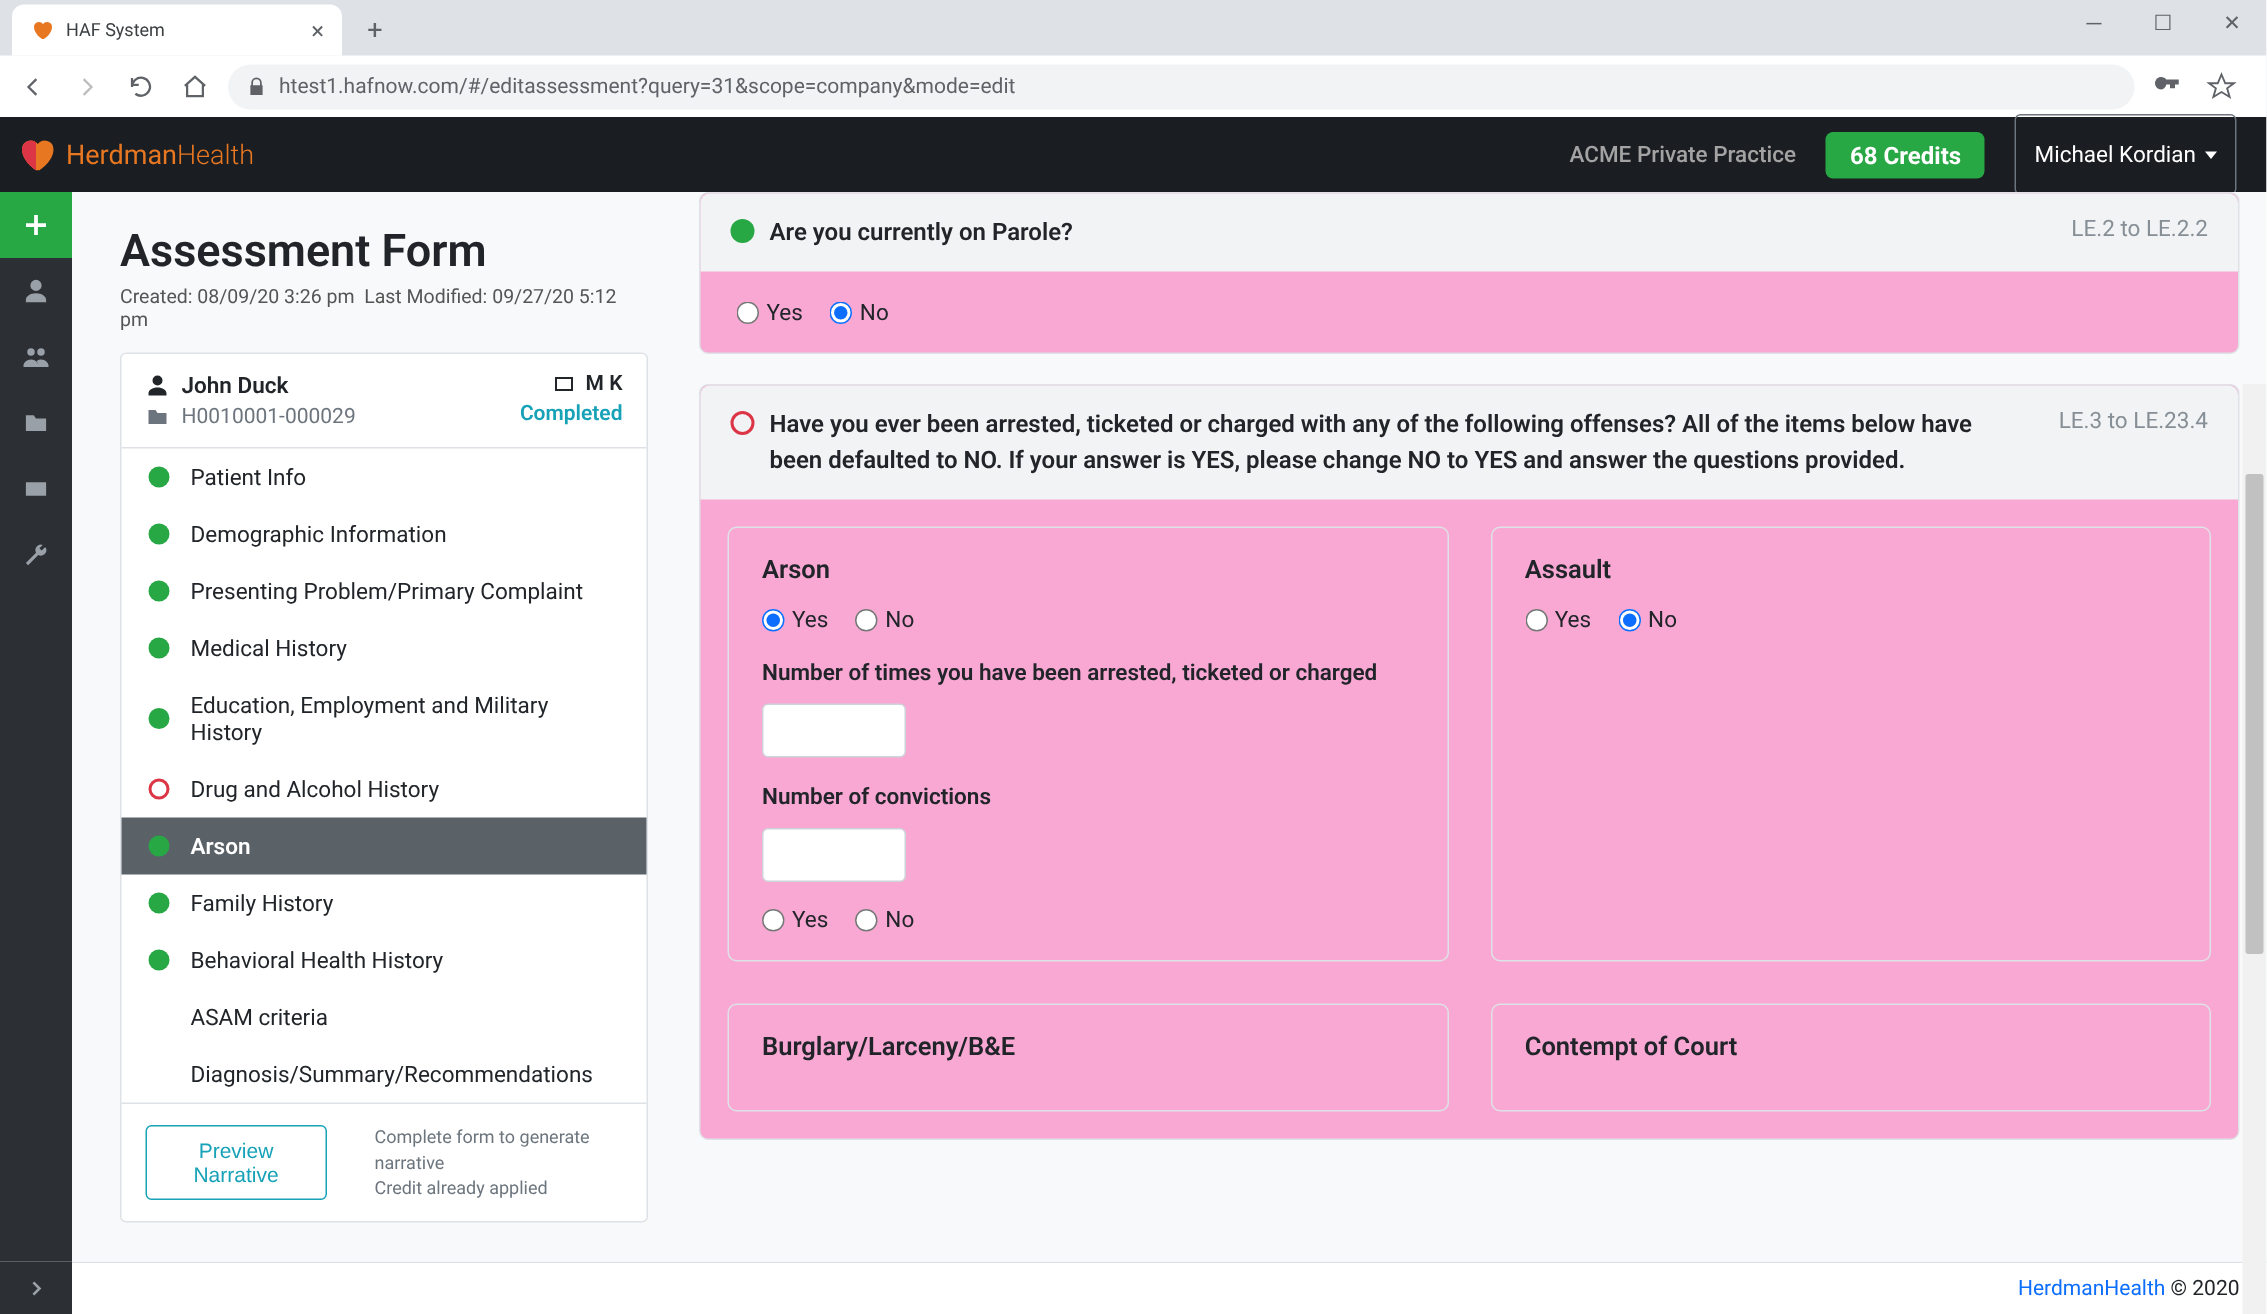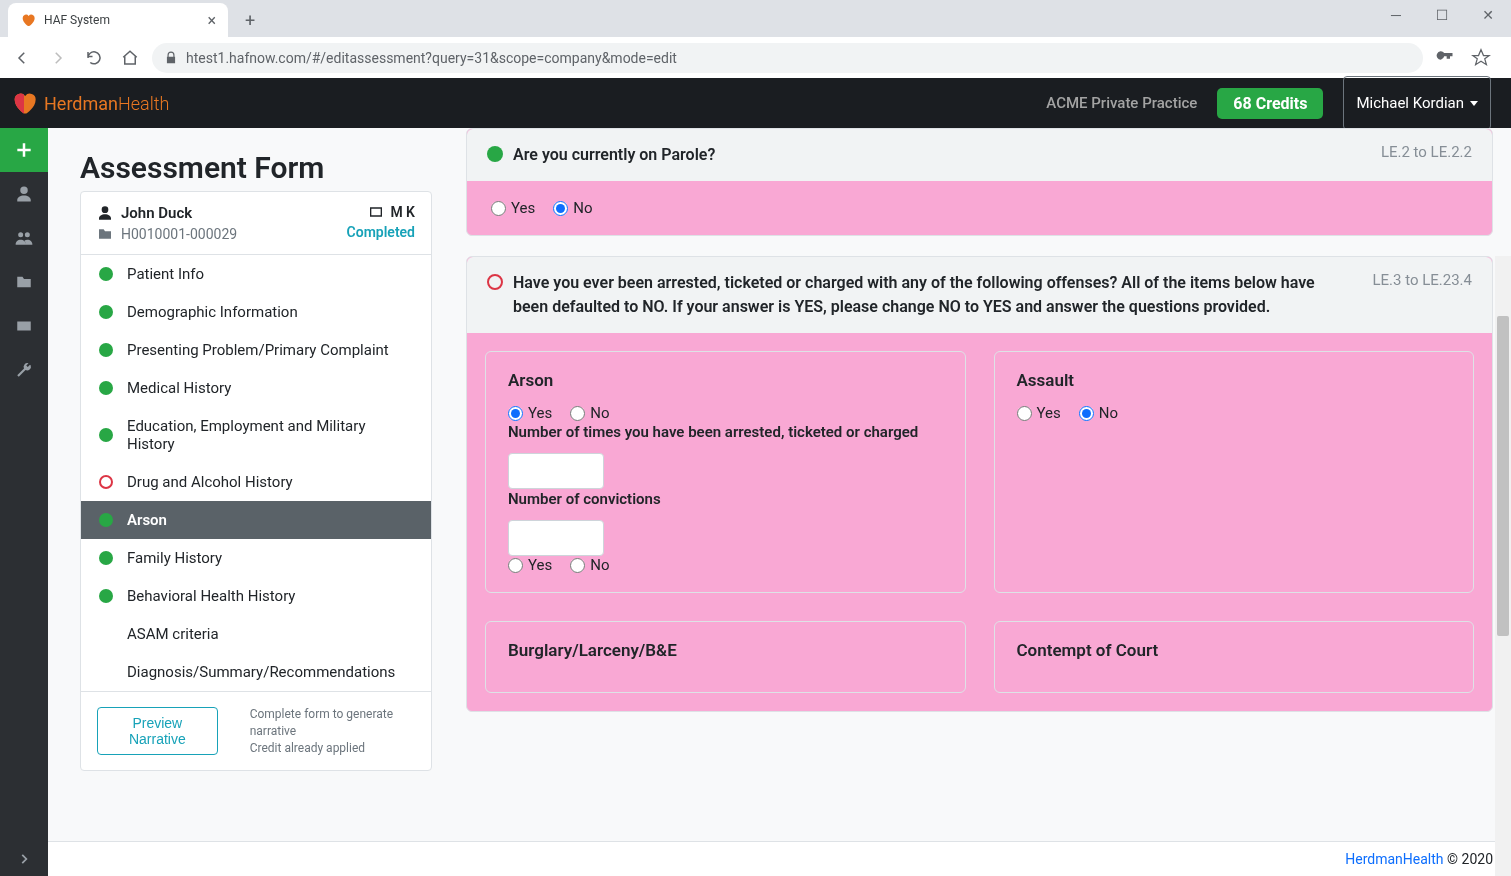--- a/index.html
+++ b/index.html
@@ -55,40 +55,40 @@
 .completed { color: #17a2b8; font-weight: 600; font-size: 14px; }
 
 .section-list { display: flex; flex-direction: column; }
 .section-item { display: flex; align-items: center; gap: 14px; padding: 10px 18px; cursor: pointer; font-size: 15px; }
 .section-item.active { background: #5a6268; color: #fff; font-weight: 600; }
 .status-dot { width: 14px; height: 14px; border-radius: 50%; flex-shrink: 0; }
 .dot-green { background: #28a745; }
 .dot-red-ring { border: 2px solid #dc3545; background: transparent; width: 14px; height: 14px; }
 .dot-none { background: transparent; }
 
-.narrative-box { border-top: 1px solid #dee2e6; padding: 14px 16px; display: flex; align-items: center; gap: 32px; }
+.narrative-box { border-top: 1px solid #dee2e6; padding: 14px 16px; display: flex; gap: 32px; }
 .preview-btn { border: 1px solid #17a2b8; color: #17a2b8; background: #fff; padding: 7px 12px; border-radius: 4px; font-size: 14px; cursor: pointer; }
 .narrative-text { font-size: 12px; color: #6c757d; line-height: 1.4; }
 
 
 .main { flex: 1; background: #f8f9fa; overflow-y: auto; padding: 0 18px 20px 2px; }
 .question-card { background: #f9a8d4; border: 1px solid #dee2e6; border-radius: 6px; margin-bottom: 20px; }
 .question-header { background: #f1f3f4; padding: 14px 20px; display: flex; align-items: flex-start; gap: 10px; border-radius: 6px 6px 0 0; }
 .qh-dot { width: 16px; height: 16px; border-radius: 50%; margin-top: 3px; flex-shrink: 0; }
 .qh-text { flex: 1; font-size: 16px; font-weight: 600; line-height: 1.5; }
 .qh-code { color: #868e96; font-size: 15px; white-space: nowrap; margin-left: 12px; }
 .question-body { padding: 18px 24px; }
 .radio-row { display: flex; gap: 18px; align-items: center; }
 .radio-opt { display: flex; align-items: center; gap: 5px; font-size: 15px; }
 .radio-opt input { width: 15px; height: 15px; accent-color: #0d6efd; }
 
 .offense-grid { padding: 18px; display: grid; grid-template-columns: 1fr 1fr; gap: 28px; }
 .offense-card { border: 1px solid #dee2e6; border-radius: 6px; padding: 18px 22px; }
 .offense-title { font-size: 17px; font-weight: 600; margin-bottom: 14px; }
-.sub-q { }
+.sub-q { margin-top: 16px; }
 .sub-q-label { font-weight: 600; font-size: 15px; margin-bottom: 10px; line-height: 1.4; }
 .num-input { width: 96px; height: 36px; border: 1px solid #ced4da; border-radius: 4px; padding: 0 8px; font-size: 14px; }
 
 
 .footer { height: 35px; background: #fff; border-top: 1px solid #dee2e6; display: flex; align-items: center; justify-content: flex-end; padding: 0 18px; font-size: 14px; }
 .footer a { color: #0d6efd; text-decoration: none; }
 .expand-handle { position: absolute; bottom: 0; left: 0; width: 48px; height: 35px; background: #2c2f33; display: flex; align-items: center; justify-content: center; color: #99a0a7; z-index: 10; }
 
 .scrollbar-track { position: absolute; right: 0; top: 128px; width: 16px; height: calc(876px - 128px - 35px); background: #f1f1f1; }
 .scrollbar-thumb { position: absolute; right: 2px; width: 12px; background: #c1c1c1; border-radius: 2px; top: 60px; height: 320px; }
@@ -210,20 +210,23 @@
     </div>
     <div class="rail-item">
       <svg width="18" height="18" viewBox="0 0 24 24">
           <path fill="currentColor" d="M21 6a5 5 0 0 1-7 6L5 21l-2-2 9-9a5 5 0 0 1 6-7l-3 3 2 2 3-3z"></path>
         </svg>
     </div>
   </div>
 
   <div class="sidebar">
     <h1>Assessment Form</h1>
+    <div class="timestamps">
+      <span>Created: 08/09/20 3:26 pm</span>&nbsp;&nbsp;<span>Last Modified: 09/27/20 5:12 pm</span>
+    </div>
     <div class="patient-card">
       <div class="patient-header">
         <div class="patient-left">
           <div class="patient-name">
             <span>
                 <svg width="16" height="16" viewBox="0 0 24 24">
                   <path fill="#212529" d="M12 12a5 5 0 1 0 0-10 5 5 0 0 0 0 10zm0 2c-5 0-9 2.5-9 6v2h18v-2c0-3.5-4-6-9-6z"></path>
                 </svg>
               </span>
             <span>John Duck</span>

